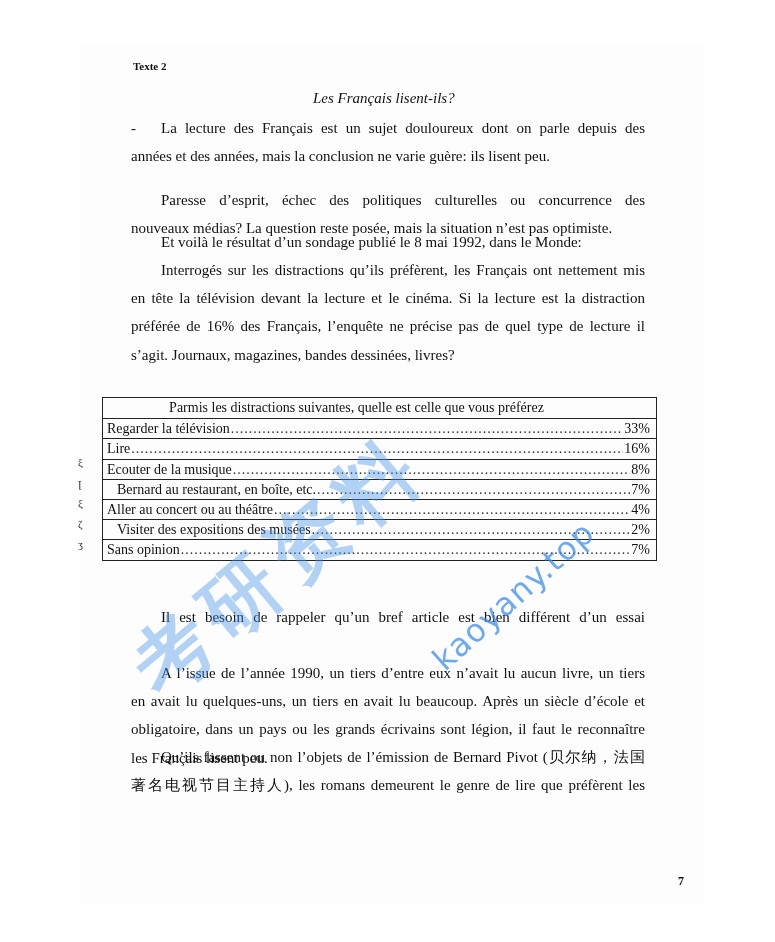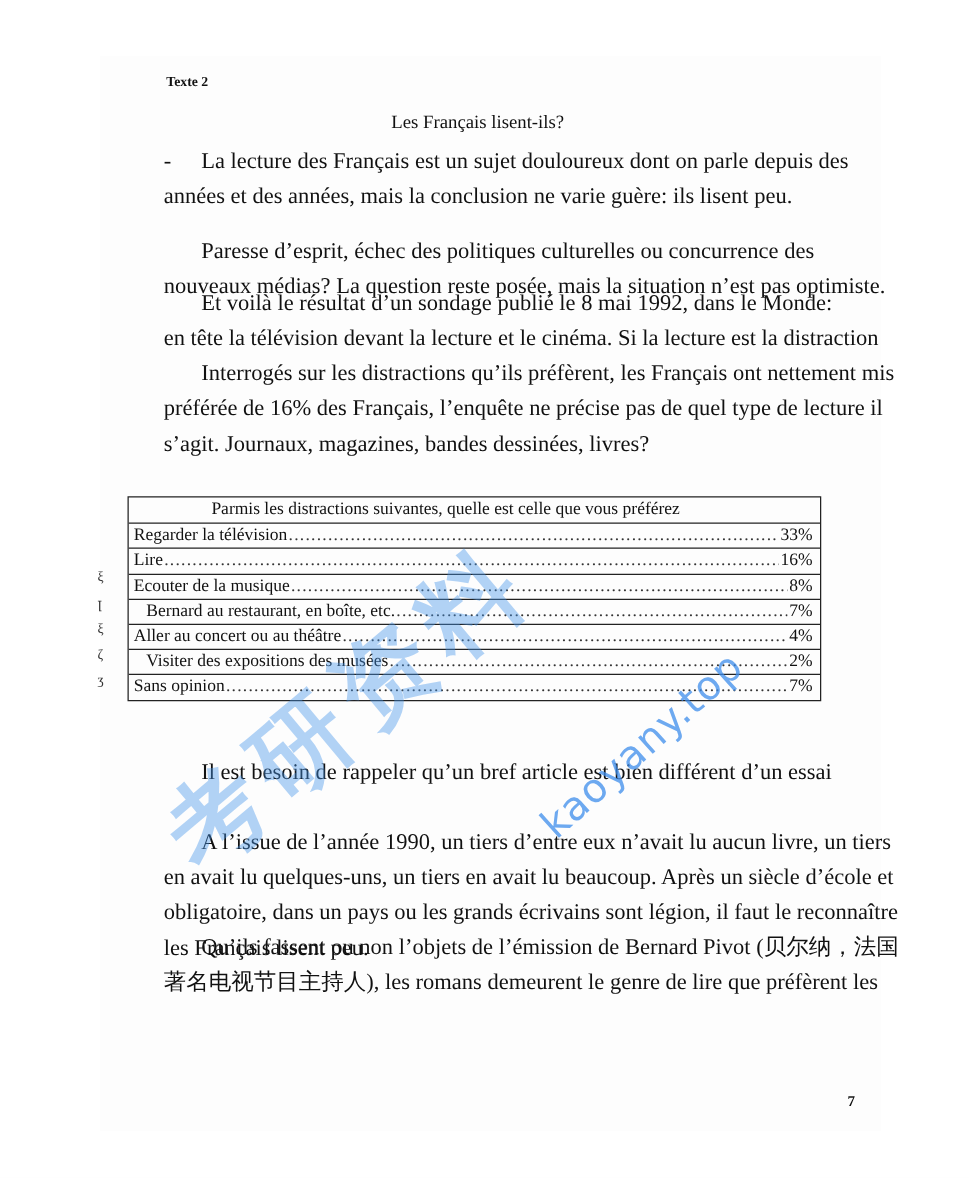--- a/index.html
+++ b/index.html
@@ -6,22 +6,22 @@
     body {
       width: 775px; height: 942px; background: #ffffff; position: relative; overflow: hidden;
       font-family: "Liberation Serif", "DejaVu Serif", serif; color: #111;
     }
     .scan {
       position: absolute; left: 80px; top: 45px; width: 625px; height: 860px;
       background: #fdfdfd;
     }
     .abs { position: absolute; white-space: nowrap; }
     .heading { left: 133px; top: 60px; font-size: 11px; font-weight: bold; }
-    .title { left: 313px; top: 90px; font-size: 15px; }
-    .para { position: absolute; left: 131px; width: 514px; font-size: 18px; line-height: 28.2px; text-align: justify; }
+    .title { left: 313px; top: 90px; font-size: 15px; font-style: italic; }
+    .para { position: absolute; left: 131px; width: 514px; font-size: 15px; line-height: 28.2px; text-align: justify; }
     .para .ind { display: inline-block; width: 30px; }
     .para .dash { display: inline-block; width: 30px; }
     .line { display: block; text-align: justify; text-align-last: justify; white-space: nowrap; }
     .line.last { text-align-last: left; }
     #p1 { top: 114px; }
     #p2 { top: 186px; }
     #p3 { top: 228px; }
     #p4 { top: 256px; }
     #p5 { top: 603px; }
     #p6 { top: 659px; }
@@ -68,22 +68,22 @@
 <div class="para" id="p2">
   <span class="line"><span class="ind"></span><span>Paresse d’esprit, échec des politiques culturelles ou concurrence des</span></span>
   <span class="line last">nouveaux médias? La question reste posée, mais la situation n’est pas optimiste.</span>
 </div>
 
 <div class="para" id="p3">
   <span class="line last"><span class="ind"></span><span>Et voilà le résultat d’un sondage publié le 8 mai 1992, dans le Monde:</span></span>
 </div>
 
 <div class="para" id="p4">
+  <span class="line"><span class="ind"></span><span>Interrogés sur les distractions qu’ils préfèrent, les Français ont nettement mis</span></span>
   <span class="line">en tête la télévision devant la lecture et le cinéma. Si la lecture est la distraction</span>
-  <span class="line"><span class="ind"></span><span>Interrogés sur les distractions qu’ils préfèrent, les Français ont nettement mis</span></span>
   <span class="line">préférée de 16% des Français, l’enquête ne précise pas de quel type de lecture il</span>
   <span class="line last">s’agit. Journaux, magazines, bandes dessinées, livres?</span>
 </div>
 
 <div class="tbl">
   <div class="row head">
       <span>Parmis les distractions suivantes, quelle est celle que vous préférez</span>
     </div>
   <div class="row">
       <span class="lbl">Regarder la télévision</span>

